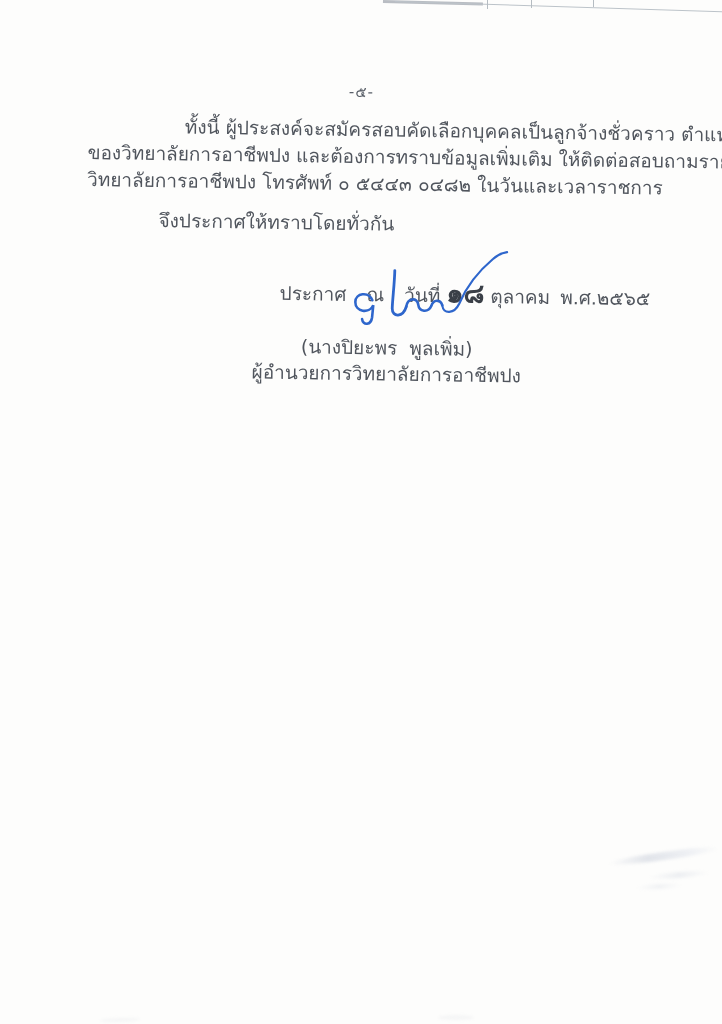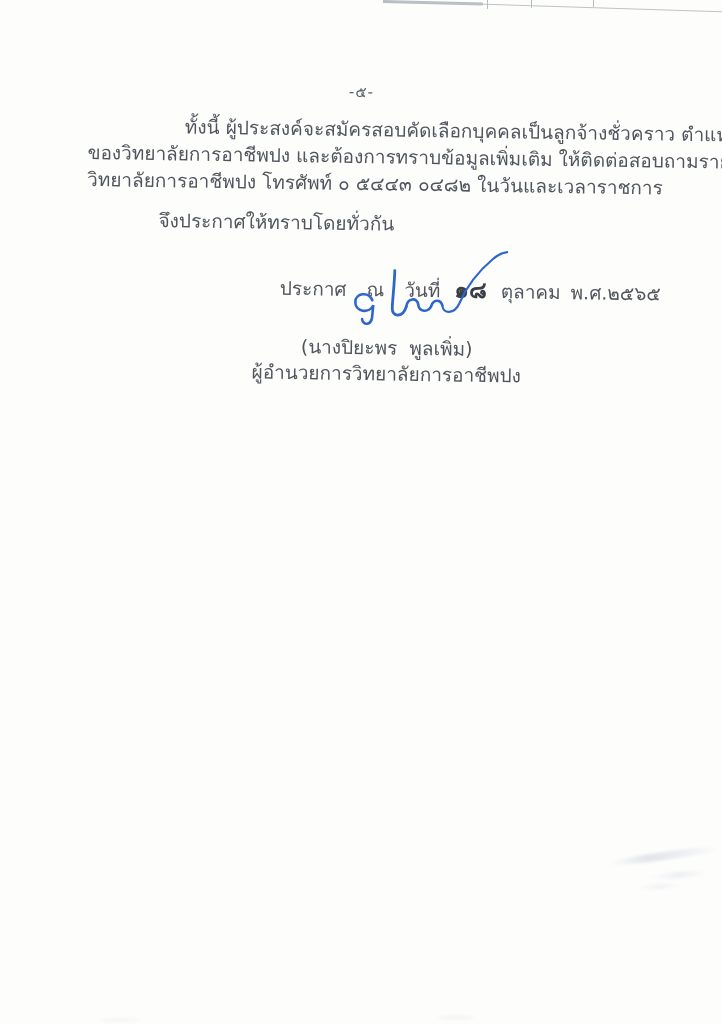--- a/index.html
+++ b/index.html
@@ -52,23 +52,23 @@
   .date-row {
     position: absolute;
     left: 222px;
     top: 244px;
     font-size: 19px;
     white-space: pre;
     word-spacing: 4px;
   }
   .date-day {
     font-weight: bold;
-    font-size: 23px;
+    font-size: 27px;
     color: #3a3f47;
-    margin: 0 14px;
+    margin: 0 6px;
   }
   .signature {
     position: absolute;
     left: 325px;
     top: 238px;
     width: 190px;
     height: 100px;
   }
   .sig-name, .sig-title {
     position: absolute;

